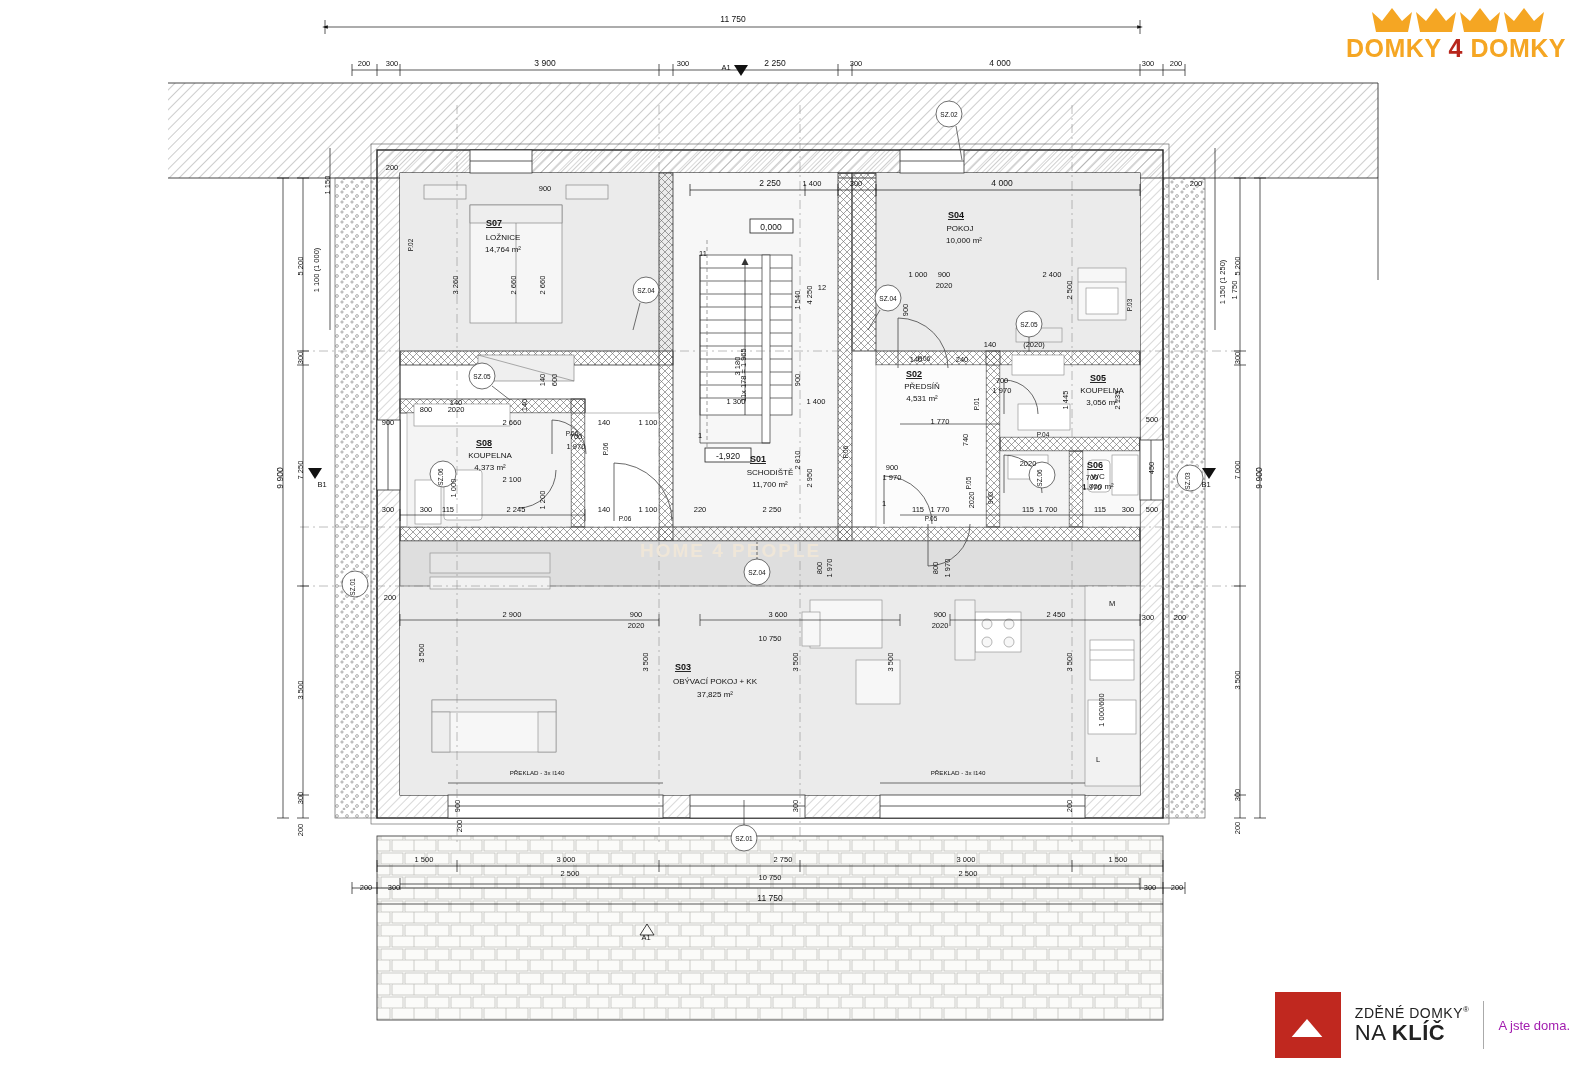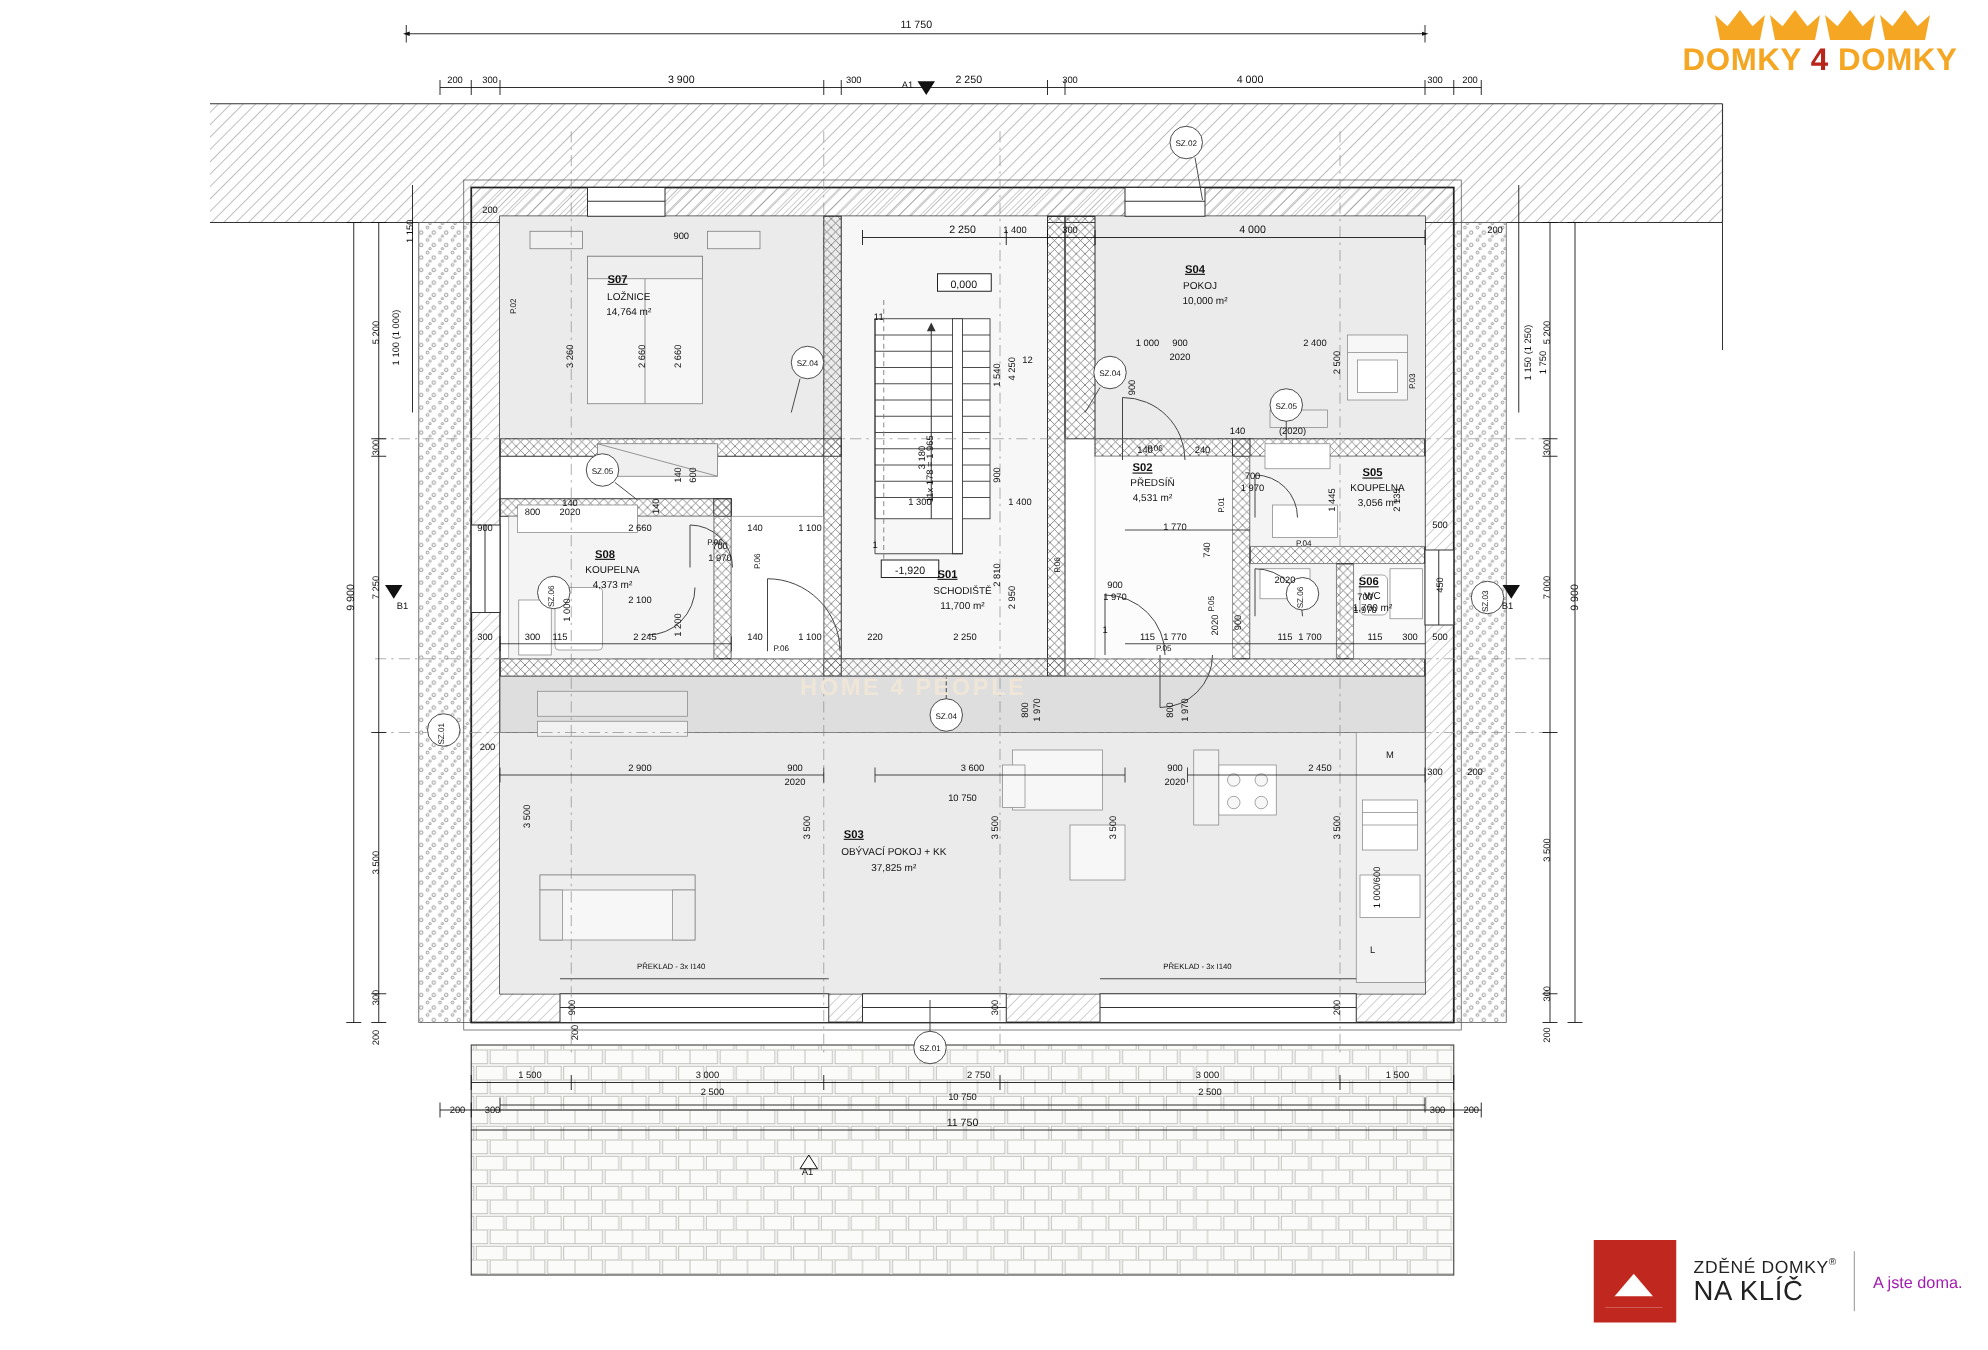--- a/index.html
+++ b/index.html
@@ -22,21 +22,21 @@
   .brand-top .title .b{color:#b8261b;}
   .brand-bot{position:absolute;right:20px;bottom:22px;display:flex;align-items:center;gap:14px;}
   .logo-sq{width:66px;height:66px;background:#c0281f;position:relative;}
   .logo-sq:after{content:"";position:absolute;left:9px;bottom:12px;width:0;height:0;
       border-left:23px solid transparent;border-right:23px solid transparent;border-bottom:27px solid #fff;}
   .logo-sq:before{content:"";position:absolute;left:9px;bottom:12px;width:46px;height:9px;background:#c0281f;z-index:2;}
   .zd{line-height:1.05;}
   .zd .l1{font-size:14px;letter-spacing:.5px;color:#222;}
   .zd .l1 b{font-weight:normal;}
   .zd .l2{font-size:22px;letter-spacing:.5px;color:#222;}
-  .zd .l2 b{font-weight:normal;}
+  .zd .l2 b{font-weight:bold;}
   .zd sup{font-size:8px;}
   .divider{width:1px;height:48px;background:#aaa;}
   .slogan{font-size:13px;color:#a21caf;}
   .wm{position:absolute;left:640px;top:540px;font-size:19px;font-weight:bold;color:#efe6d8;letter-spacing:2px;}
 </style>
 </head>
 <body>
 
 <div class="plan">
 <svg width="1590" height="1080" viewBox="0 0 1590 1080" xmlns="http://www.w3.org/2000/svg">

